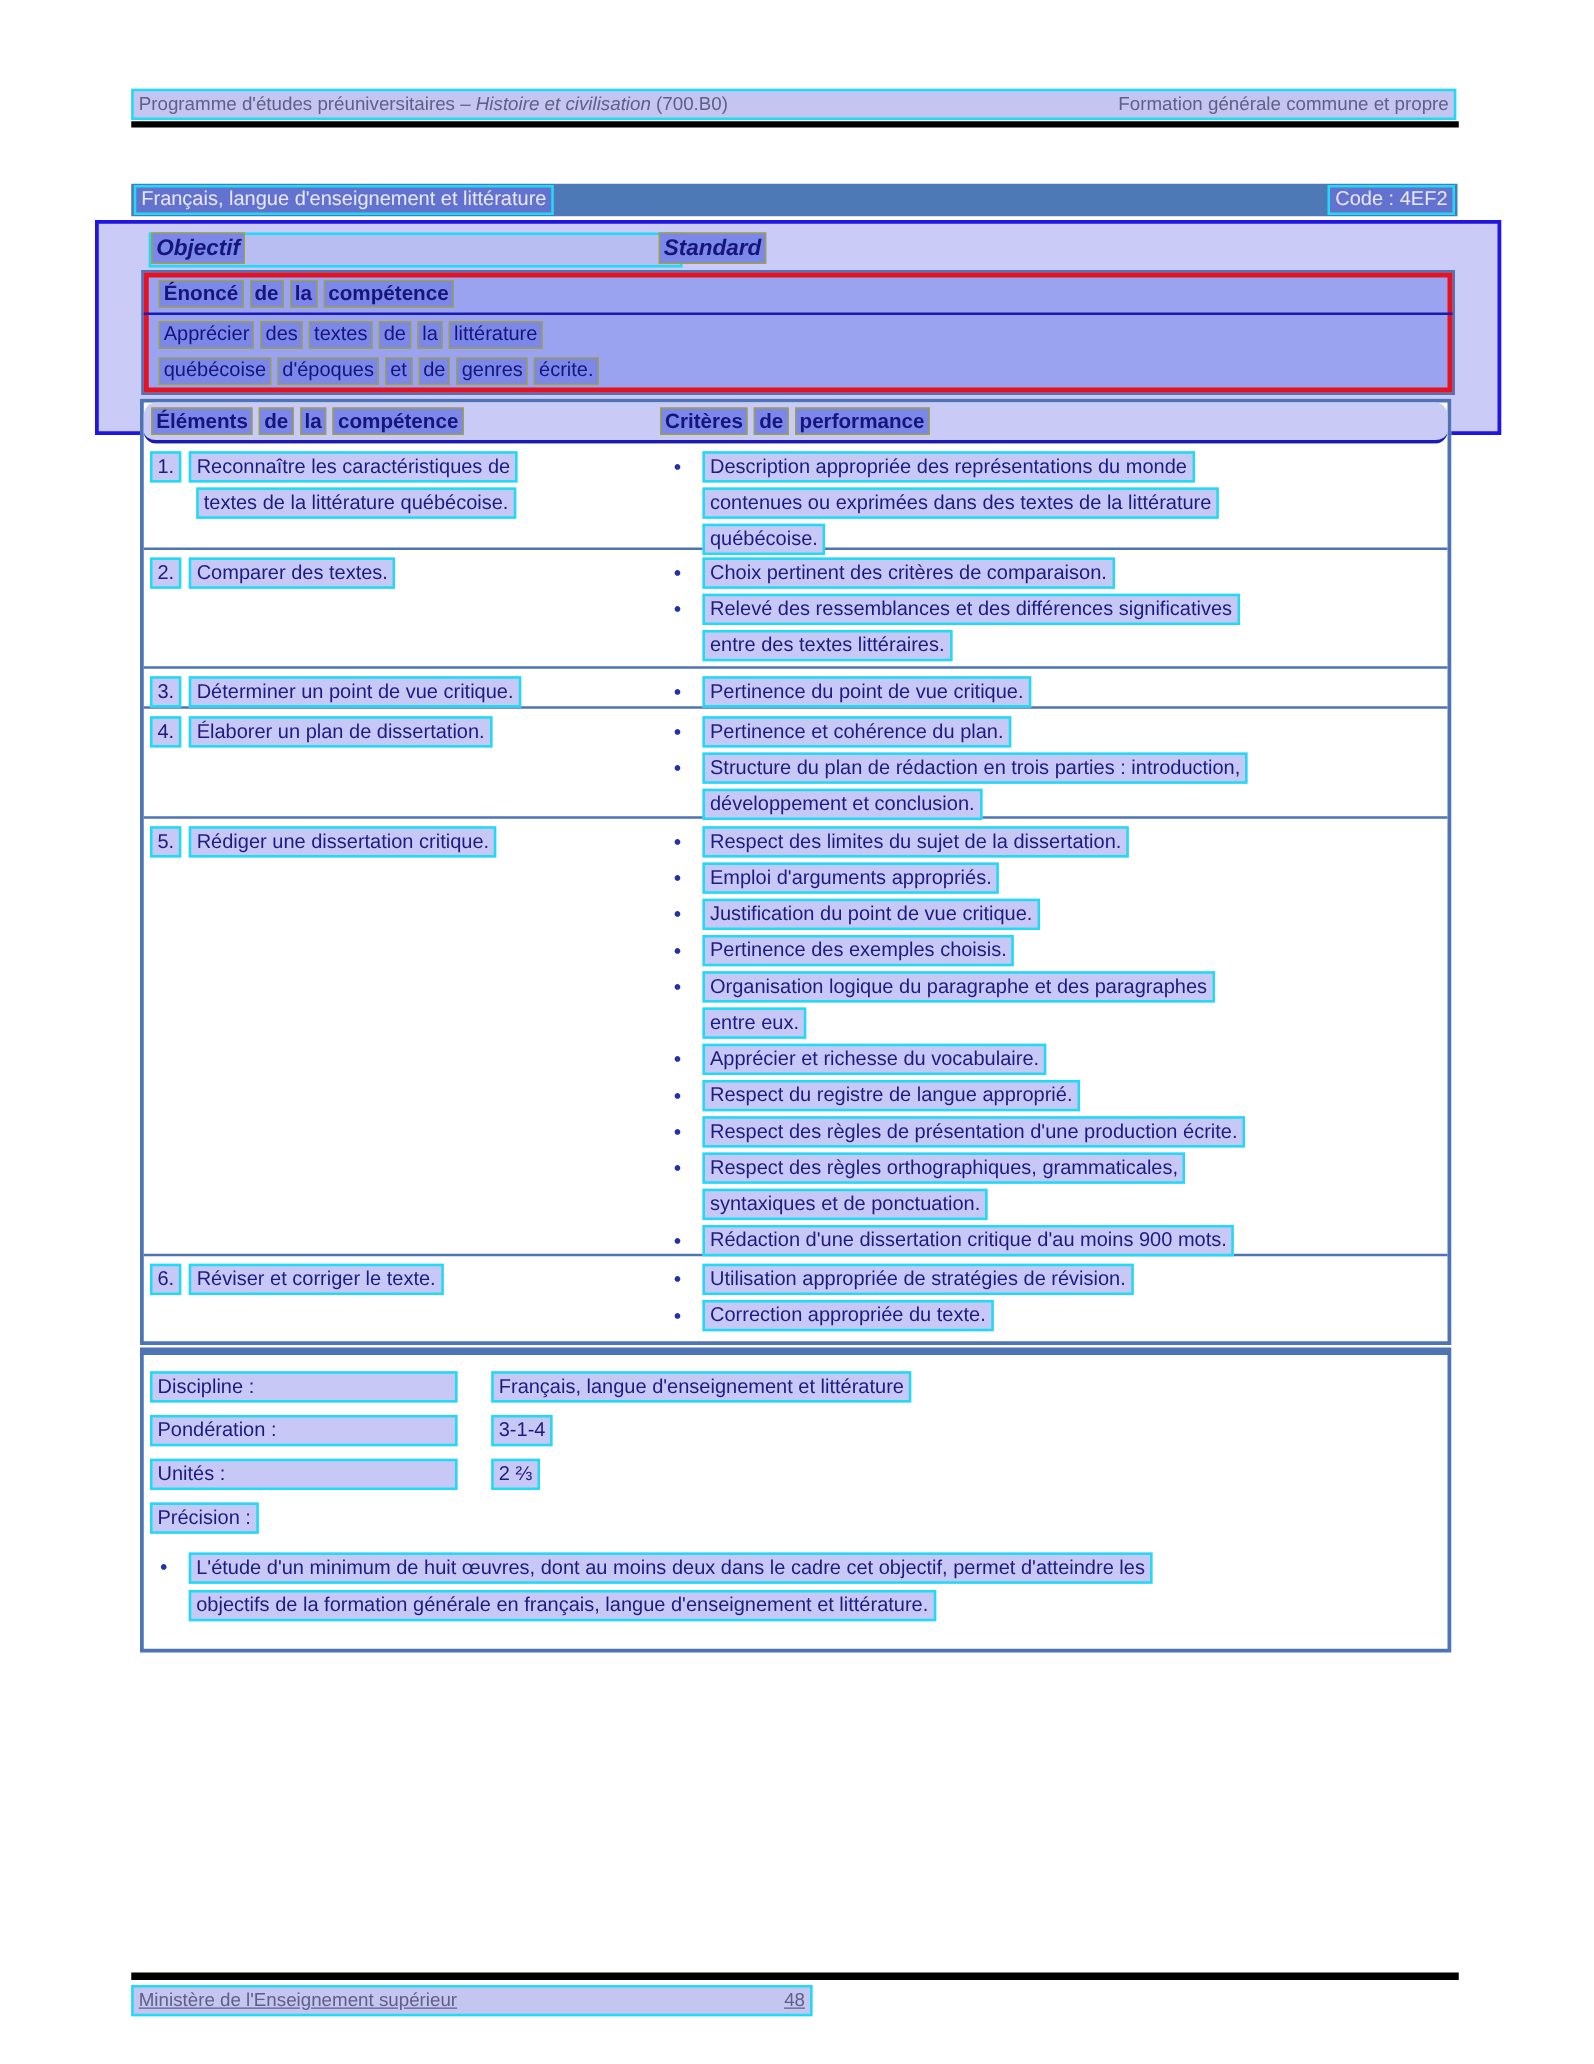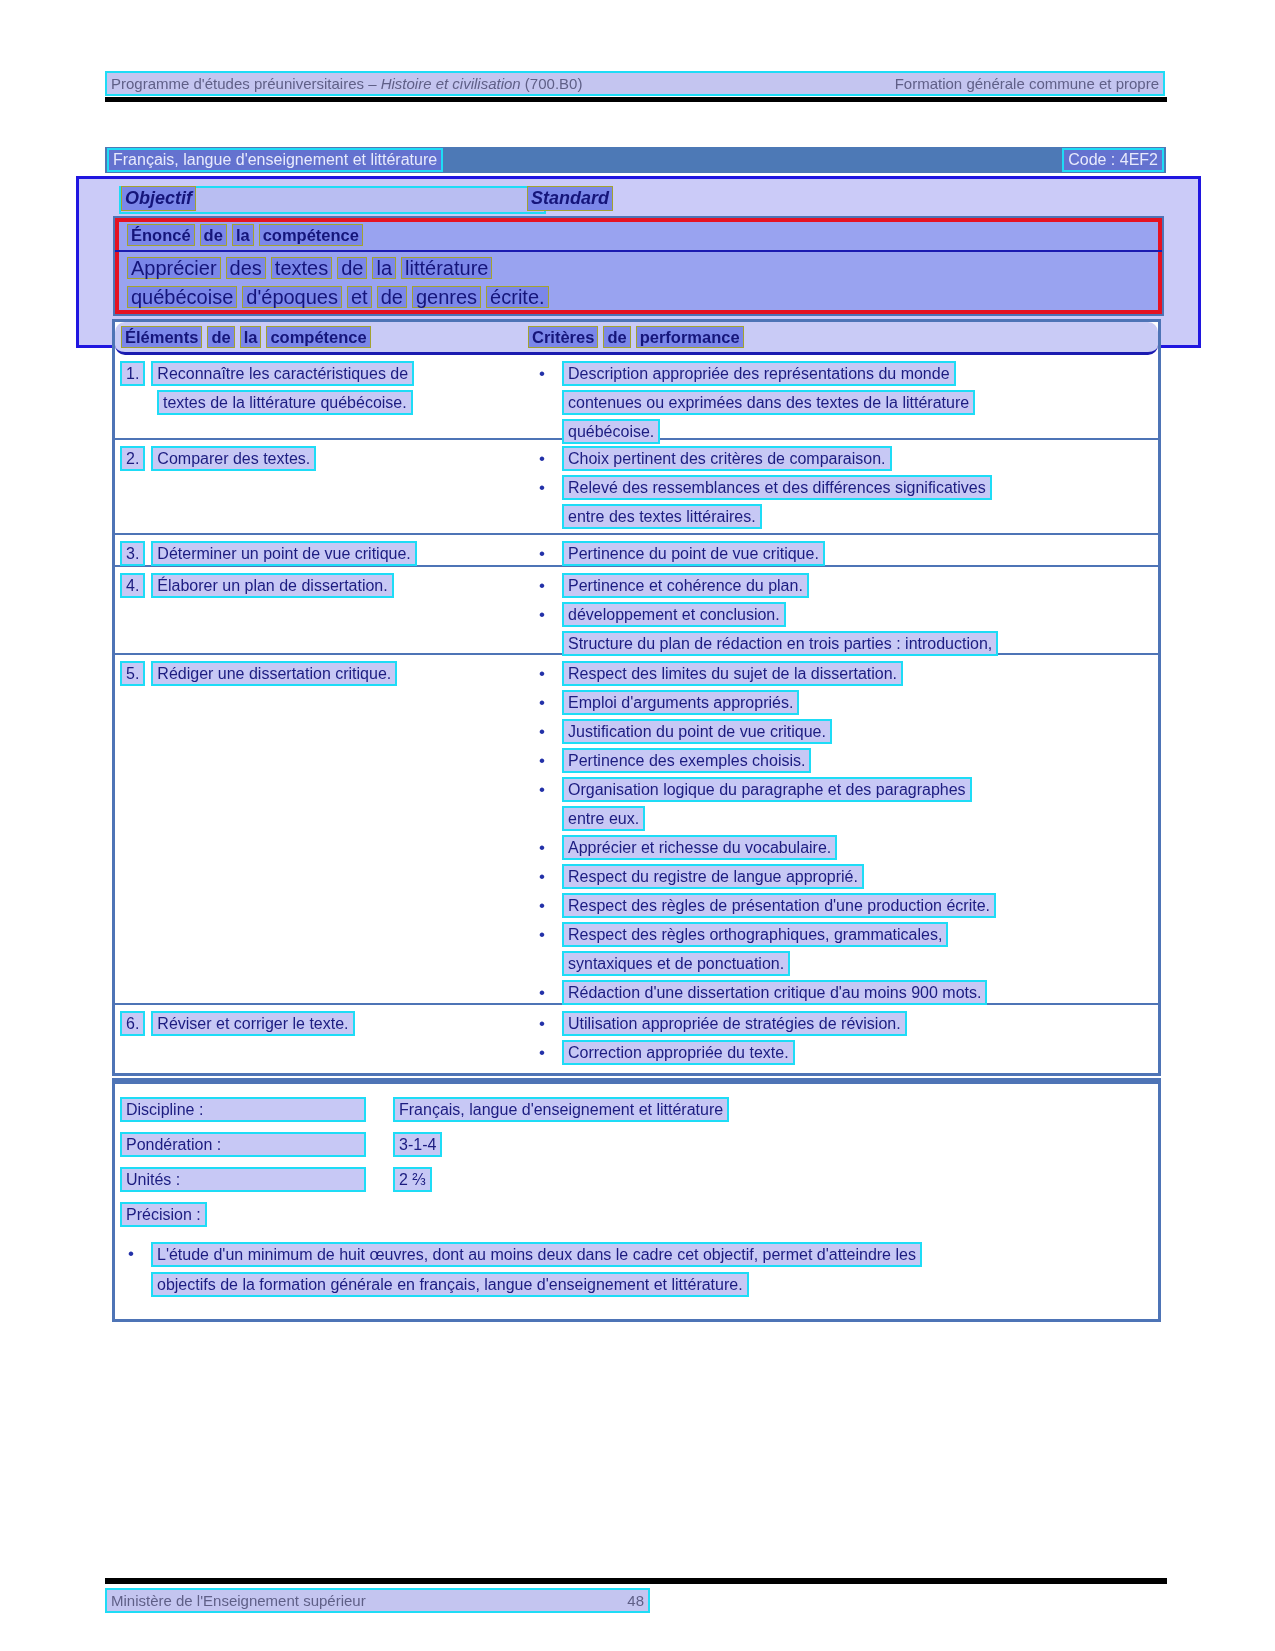--- a/index.html
+++ b/index.html
@@ -27,21 +27,21 @@
   .obj-word{position:absolute;top:7px;font-size:18px;font-weight:bold;font-style:italic;color:#2a2ab8;}
   .obj-word .wd{line-height:23px;}
   .pos-objectif{left:42px;}
   .pos-standard{left:448px;}
 
   .enonce-box{position:absolute;left:34px;top:37px;width:1051px;height:100px;background:#99a3f0;border:2px solid #4e74b6;}
   .red-overlay{position:absolute;inset:0;border:4px solid #e51222;pointer-events:none;}
   .enonce-inner{position:relative;padding:6px 12px 0;border-radius:23px;}
   .enonce-head{font-weight:bold;font-size:16.5px;height:25px;}
   .enonce-rule{border-top:2px solid #1b1bb0;margin:1px -12px 5px -12px;}
-  .enonce-line{height:29px;font-size:20px;text-decoration:underline;}
+  .enonce-line{height:29px;font-size:16px;text-decoration:underline;}
 
   
   .comp-table{left:112px;top:319px;width:1049px;background:#ffffff;border:3px solid #4e74b6;}
   .comp-header{height:33px;background:#c9cbf6;border-bottom:3px solid #1b1bb0;display:flex;align-items:center;font-weight:bold;font-size:16.5px;border-radius:10px;}
   .hcell1{margin-left:6px;width:407px;}
   .comp-row{display:flex;border-top:2px solid #4e74b6;padding-top:4px;}
   .comp-row.first{border-top:none;}
   .col-el{width:413px;padding-left:5px;flex:none;}
   .col-cr{flex:1;}
   .el-line,.crit-line{height:29px;display:flex;align-items:center;}
@@ -58,21 +58,21 @@
   .act-row{height:35px;display:flex;align-items:center;}
   .act-label{width:246px;}
   .act-value{margin-left:27px;}
   .act-crit{display:flex;margin-top:7px;}
   .act-crit .bullet{width:31px;padding-left:8px;}
   .p30{height:30px;}
 
   
   .footer-rule{left:105px;top:1578px;width:1062px;height:6px;background:#000000;}
   .footer-box{left:105px;top:1588px;width:545px;}
-  .footer-box .hl{width:100%;display:flex;justify-content:space-between;background:#c4c5f0;color:#5f5f87;font-size:15px;}
+  .footer-box .hl{width:100%;display:flex;justify-content:space-between;background:#c4c5f0;color:#5f5f87;font-size:15px;text-decoration:underline;}
 </style>
 </head>
 <body>
 
 <div class="abs page-header">
   <span class="hl">
     <span class="ph-left"><span>Programme d'études préuniversitaires – </span><i>Histoire et civilisation</i><span> (700.B0)</span></span>
     <span class="ph-right">Formation générale commune et propre</span>
   </span>
 </div>
@@ -195,24 +195,24 @@
         <div>
             <div class="crit-line">
               <span class="hl">Pertinence et cohérence du plan.</span>
             </div>
           </div>
       </div>
       <div class="crit">
         <span class="bullet">•</span>
         <div>
           <div class="crit-line">
+              <span class="hl">Structure du plan de rédaction en trois parties : introduction,</span>
+            </div>
+          <div class="crit-line">
               <span class="hl">développement et conclusion.</span>
-            </div>
-          <div class="crit-line">
-              <span class="hl">Structure du plan de rédaction en trois parties : introduction,</span>
             </div>
         </div>
       </div>
     </div>
   </div>
 
   <div class="comp-row" style="height:350px;">
     <div class="col-el">
       <div class="el-line">
         <span class="hl num">5.</span>

